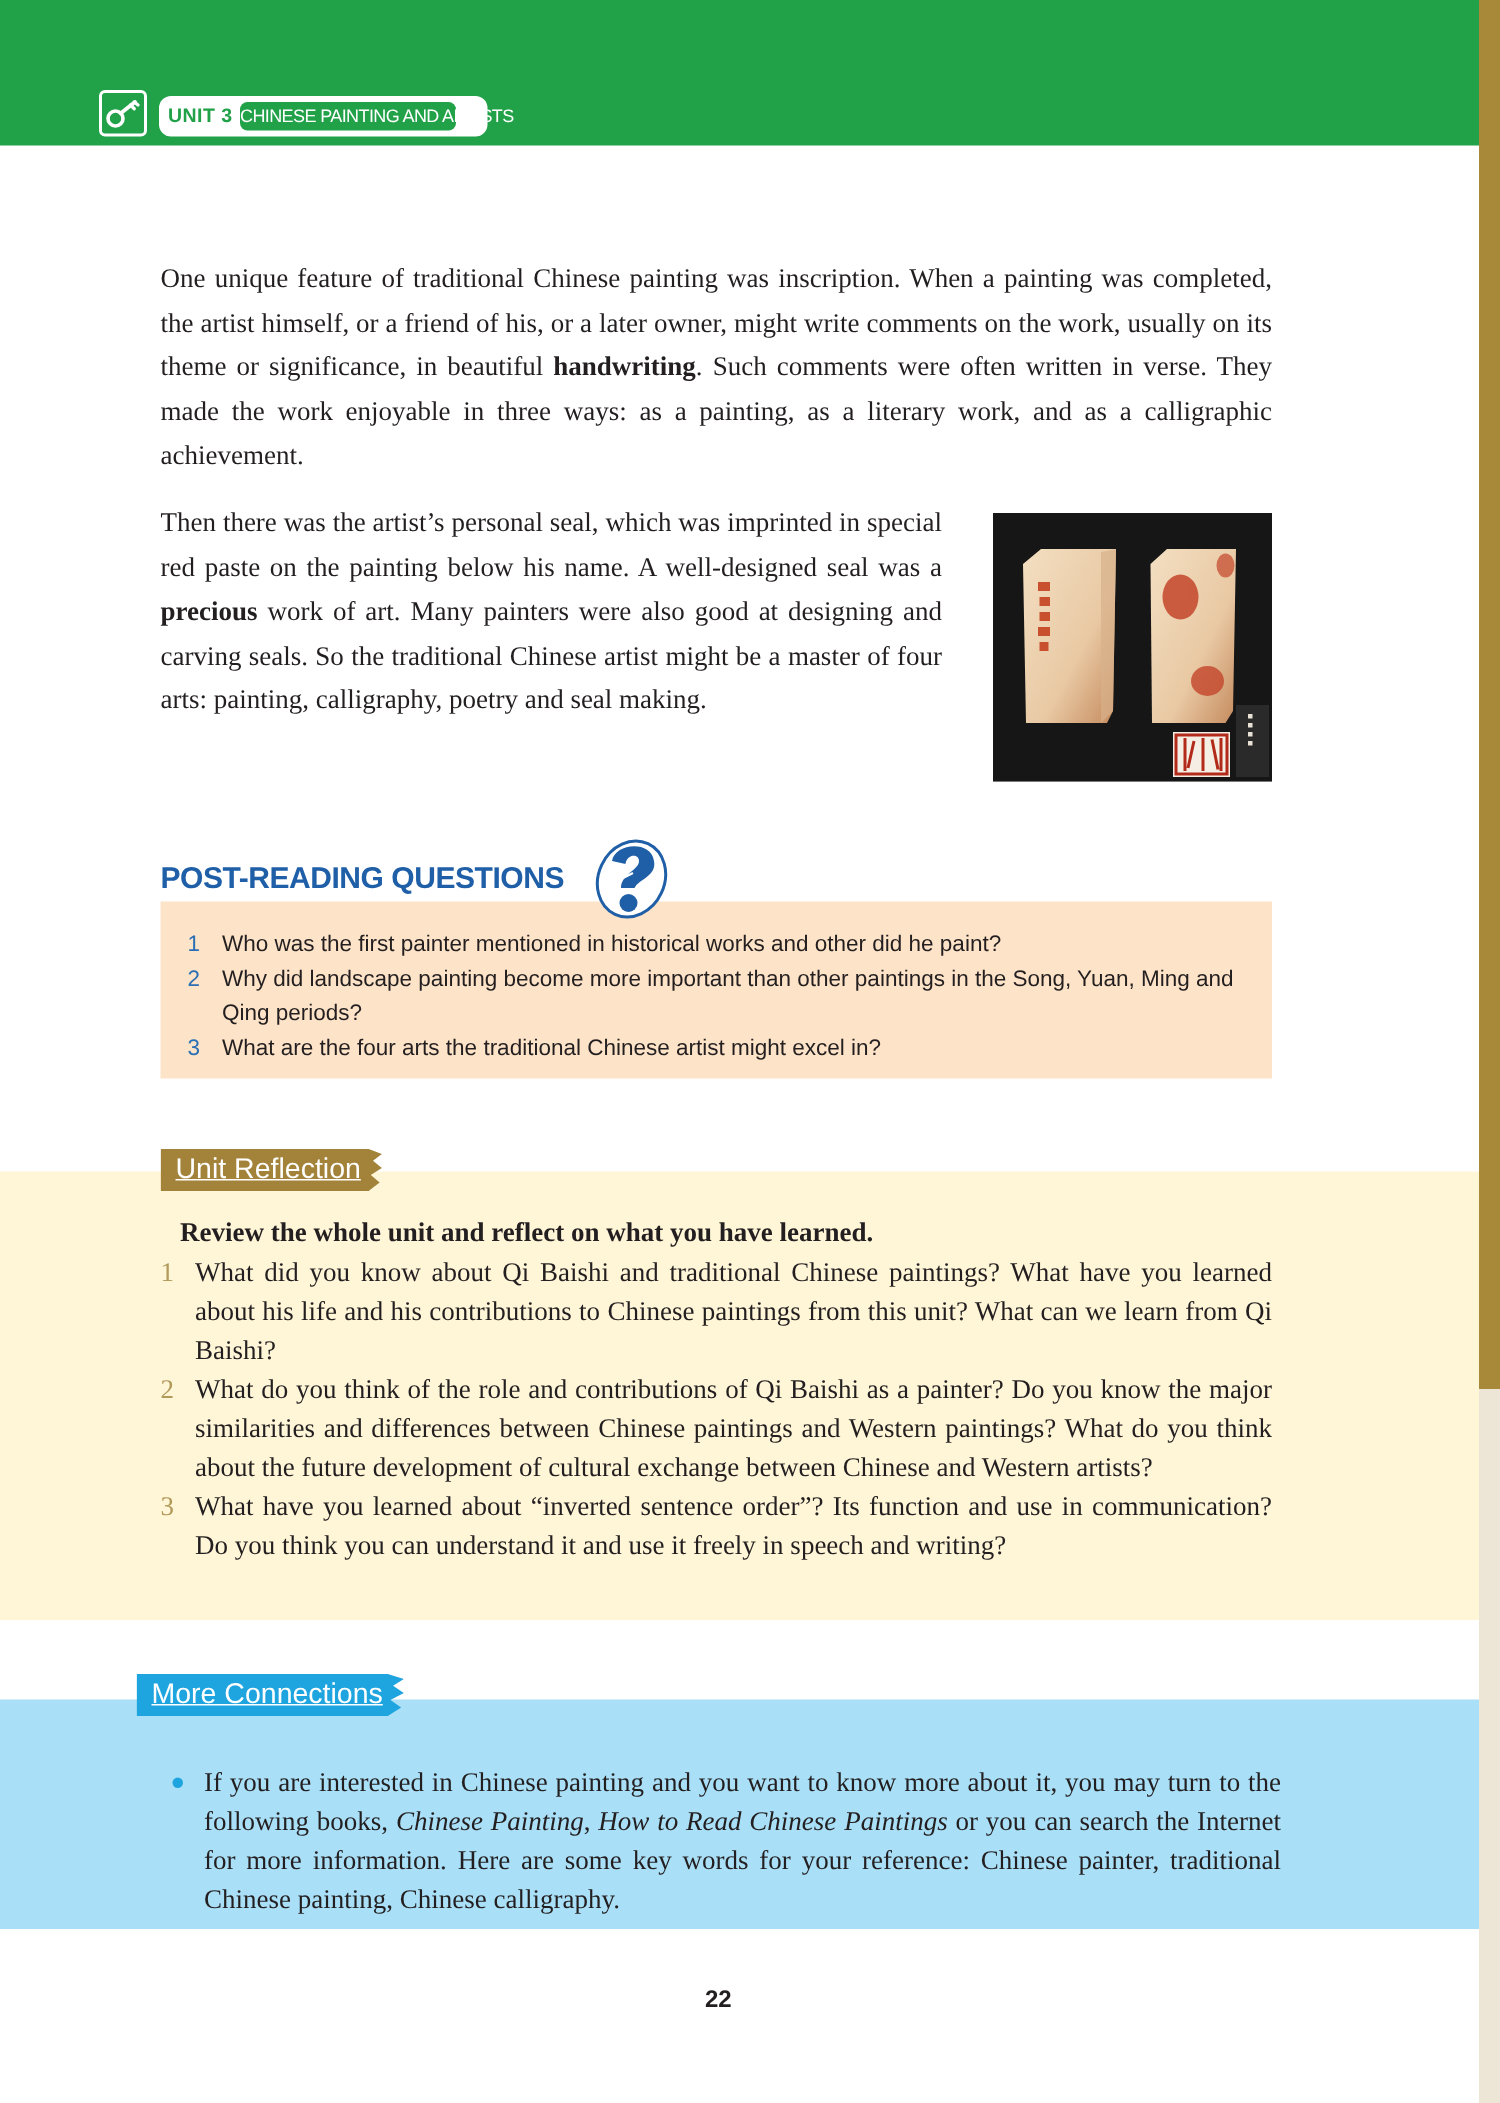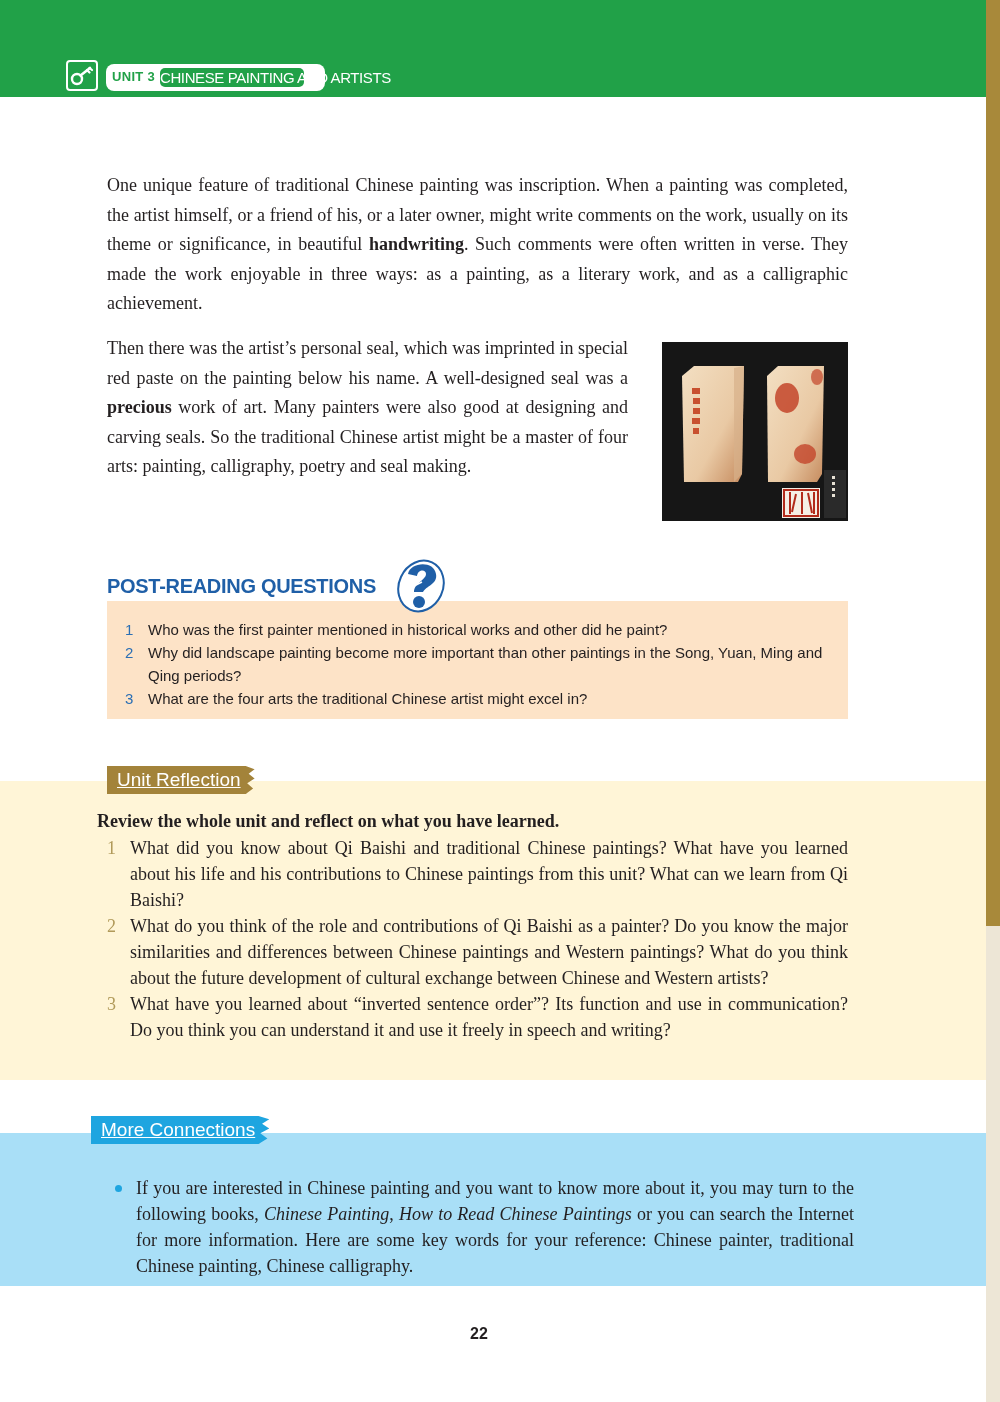--- a/index.html
+++ b/index.html
@@ -9,41 +9,41 @@
   .side-gold { position: absolute; left: 986px; top: 0; width: 14px; height: 926px; background: #a8893a; }
   .side-beige { position: absolute; left: 986px; top: 926px; width: 14px; height: 476px; background: #ede6d6; }
   .key-box { position: absolute; left: 66px; top: 60px; width: 32px; height: 31px; border: 2px solid #ffffff;
              border-radius: 4px; box-sizing: border-box; }
   .key-box svg { position: absolute; left: 2px; top: 2px; }
   .unit-pill { position: absolute; left: 106px; top: 64px; width: 219px; height: 27px; background: #ffffff;
                border-radius: 8px; box-sizing: border-box; }
   .unit-label { position: absolute; left: 6px; top: 5px; font-family: "Liberation Sans", sans-serif; font-weight: bold;
                 font-size: 13px; color: #21a148; letter-spacing: 0.3px; }
   .unit-chip { position: absolute; left: 54px; top: 4px; width: 144px; height: 19px; background: #21a148; border-radius: 5px;
-               color: #ffffff; font-family: "Liberation Sans", sans-serif; font-size: 15px; line-height: 19px;
+               color: #ffffff; font-family: "Liberation Sans", sans-serif; font-size: 12px; line-height: 19px;
                text-align: right; letter-spacing: -0.4px; white-space: nowrap; }
   p.body { position: absolute; margin: 0; font-size: 18px; line-height: 29.5px; text-align: justify; }
   .p1 { left: 107px; top: 171px; width: 741px; }
   .p2 { left: 107px; top: 334px; width: 521px; }
   .seal-img { position: absolute; left: 662px; top: 342px; width: 186px; height: 179px; background: #141414; overflow: hidden; }
   .prq-title { position: absolute; left: 107px; top: 575px; font-family: "Liberation Sans", sans-serif; font-weight: bold;
                font-size: 20px; color: #1f5fa7; letter-spacing: -0.3px; }
   .qmark { position: absolute; left: 392px; top: 556px; }
   .prq-box { position: absolute; left: 107px; top: 601px; width: 741px; height: 118px; background: #fde3c7; }
   .prq-list { position: absolute; left: 18px; top: 17px; right: 14px; margin: 0; padding: 0; list-style: none;
               font-family: "Liberation Sans", sans-serif; font-size: 15px; line-height: 23px; color: #231f20; }
   .prq-list li { position: relative; padding-left: 23px; }
   .prq-num { position: absolute; left: 0; top: 0; color: #2b6fb4; }
   .refl-panel { position: absolute; left: 0; top: 781px; width: 986px; height: 299px; background: #fff5d7; }
   .tag { position: absolute; color: #ffffff; font-family: "Liberation Sans", sans-serif; font-size: 19px; padding: 0 14px 0 10px;
          height: 28px; line-height: 28px; box-shadow: 1px 2px 2px rgba(0,0,0,0.18);
          clip-path: polygon(0 0, 94% 0, 100% 12%, 96% 28%, 100% 45%, 95% 62%, 99% 80%, 94% 100%, 0 100%); text-decoration: underline; }
   .tag-refl { left: 107px; top: 766px; background: #a3833a; }
   .tag-more { left: 91px; top: 1116px; background: #1ea5e0; }
-  .refl-lead { position: absolute; left: 97px; top: 811px; margin: 0; font-weight: bold; font-size: 18px; text-align: center; }
+  .refl-lead { position: absolute; left: 120px; top: 811px; margin: 0; font-weight: bold; font-size: 18px; text-align: center; }
   .refl-list { position: absolute; left: 107px; top: 835px; width: 741px; margin: 0; padding: 0; list-style: none;
                font-size: 18px; line-height: 26px; }
   .refl-list li { position: relative; padding-left: 23px; text-align: justify; }
   .refl-num { position: absolute; left: 0; top: 0; color: #b19a5a; }
   .more-panel { position: absolute; left: 0; top: 1133px; width: 986px; height: 153px; background: #a9dff7; }
   .more-list { position: absolute; left: 107px; top: 1169px; width: 741px; margin: 6px; padding: 0; list-style: none;
                font-size: 18px; line-height: 26px; }
   .more-list li { position: relative; padding-left: 23px; text-align: justify; }
   .bullet { position: absolute; left: 2px; top: 10px; width: 7px; height: 7px; border-radius: 50%; background: #1ea5e0; }
   .page-num { position: absolute; left: 470px; top: 1325px; font-family: "Liberation Sans", sans-serif; font-weight: bold;

